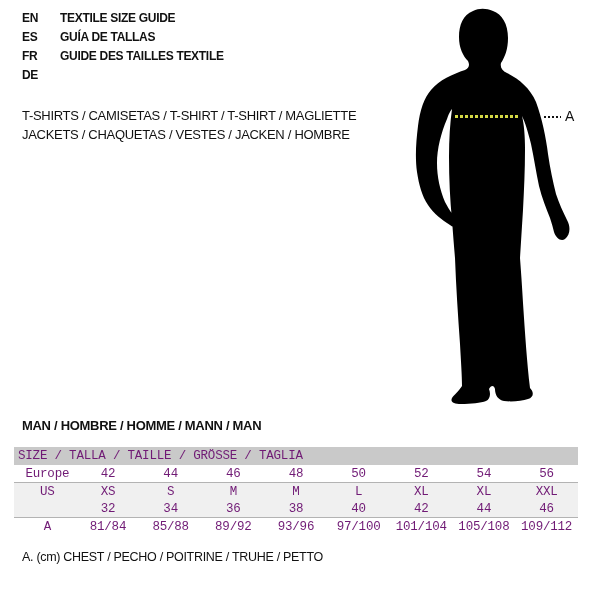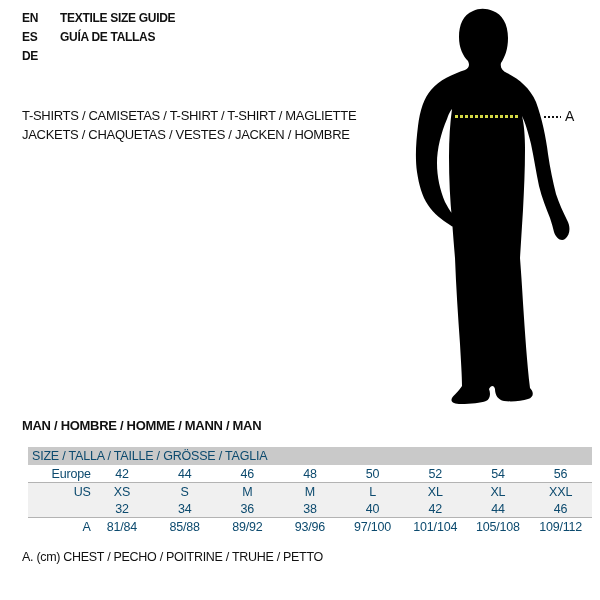--- a/index.html
+++ b/index.html
@@ -26,46 +26,50 @@
   .figure svg{position:absolute;left:0;top:0;}
   .dash{position:absolute;}
   .dash.chest{left:455px;top:115px;width:64px;height:3px;
     background:repeating-linear-gradient(90deg,var(--dash_yellow) 0 3px,transparent 3px 5px);}
   .dash.out{left:544px;top:116px;width:17px;height:2px;
     background:repeating-linear-gradient(90deg,#111 0 2px,transparent 2px 4px);}
   .measure-a{position:absolute;left:565px;top:107px;font-size:14px;line-height:18px;}
   
   .section-title{position:absolute;left:22px;top:418px;font-weight:bold;font-size:13px;letter-spacing:-0.3px;text-align:right;}
   
-  .size-table{position:absolute;left:28px;top:447px;width:564px;border-collapse:collapse;table-layout:fixed;
-    font-size:12.5px;letter-spacing:-0.2px;color:#0c4a6e;}
+  .size-table{position:absolute;left:14px;top:447px;width:564px;border-collapse:collapse;table-layout:fixed;
+    font-size:12.5px;letter-spacing:-0.2px;color:#701a75;font-family:Liberation Mono, monospace;}
   .size-table thead th{background:var(--header_bg);font-weight:normal;text-align:left;height:18px;
     padding:0 0 0 4px;font-size:12.5px;}
   .size-table td,.size-table tbody th{font-weight:normal;height:17px;padding:0;text-align:center;}
-  .size-table tbody th{text-align:right;padding-left:4px;width:82px;margin-left:28px;}
+  .size-table tbody th{text-align:center;padding-left:4px;width:82px;margin-left:28px;}
   .size-table tr.r0{background:#ffffff;border-bottom:1px solid var(--line);}
   .size-table tr.r1{background:var(--group_bg);}
   .size-table tr.r2{background:var(--group_bg);border-bottom:1px solid var(--line);}
   .size-table tr.r3{background:#ffffff;}
   
   .footnote{position:absolute;left:22px;top:550px;font-weight:normal;font-size:12.5px;letter-spacing:-0.3px;}
 </style>
 </head>
 <body>
 
 <div class="canvas">
 
   <div class="lang-list">
       <div class="lang-row">
         <span class="lang-code">EN</span>
         <span>TEXTILE SIZE GUIDE</span>
       </div>
       <div class="lang-row">
         <span class="lang-code">ES</span>
         <span>GUÍA DE TALLAS</span>
+      </div>
+      <div class="lang-row">
+        <span class="lang-code">FR</span>
+        <span>GUIDE DES TAILLES TEXTILE</span>
       </div>
       <div class="lang-row">
         <span class="lang-code">DE</span>
       </div>
     </div>
 
   <div class="categories">
     <div>T-SHIRTS / CAMISETAS / T-SHIRT / T-SHIRT / MAGLIETTE</div>
     <div>JACKETS / CHAQUETAS / VESTES / JACKEN / HOMBRE</div>
   </div>

